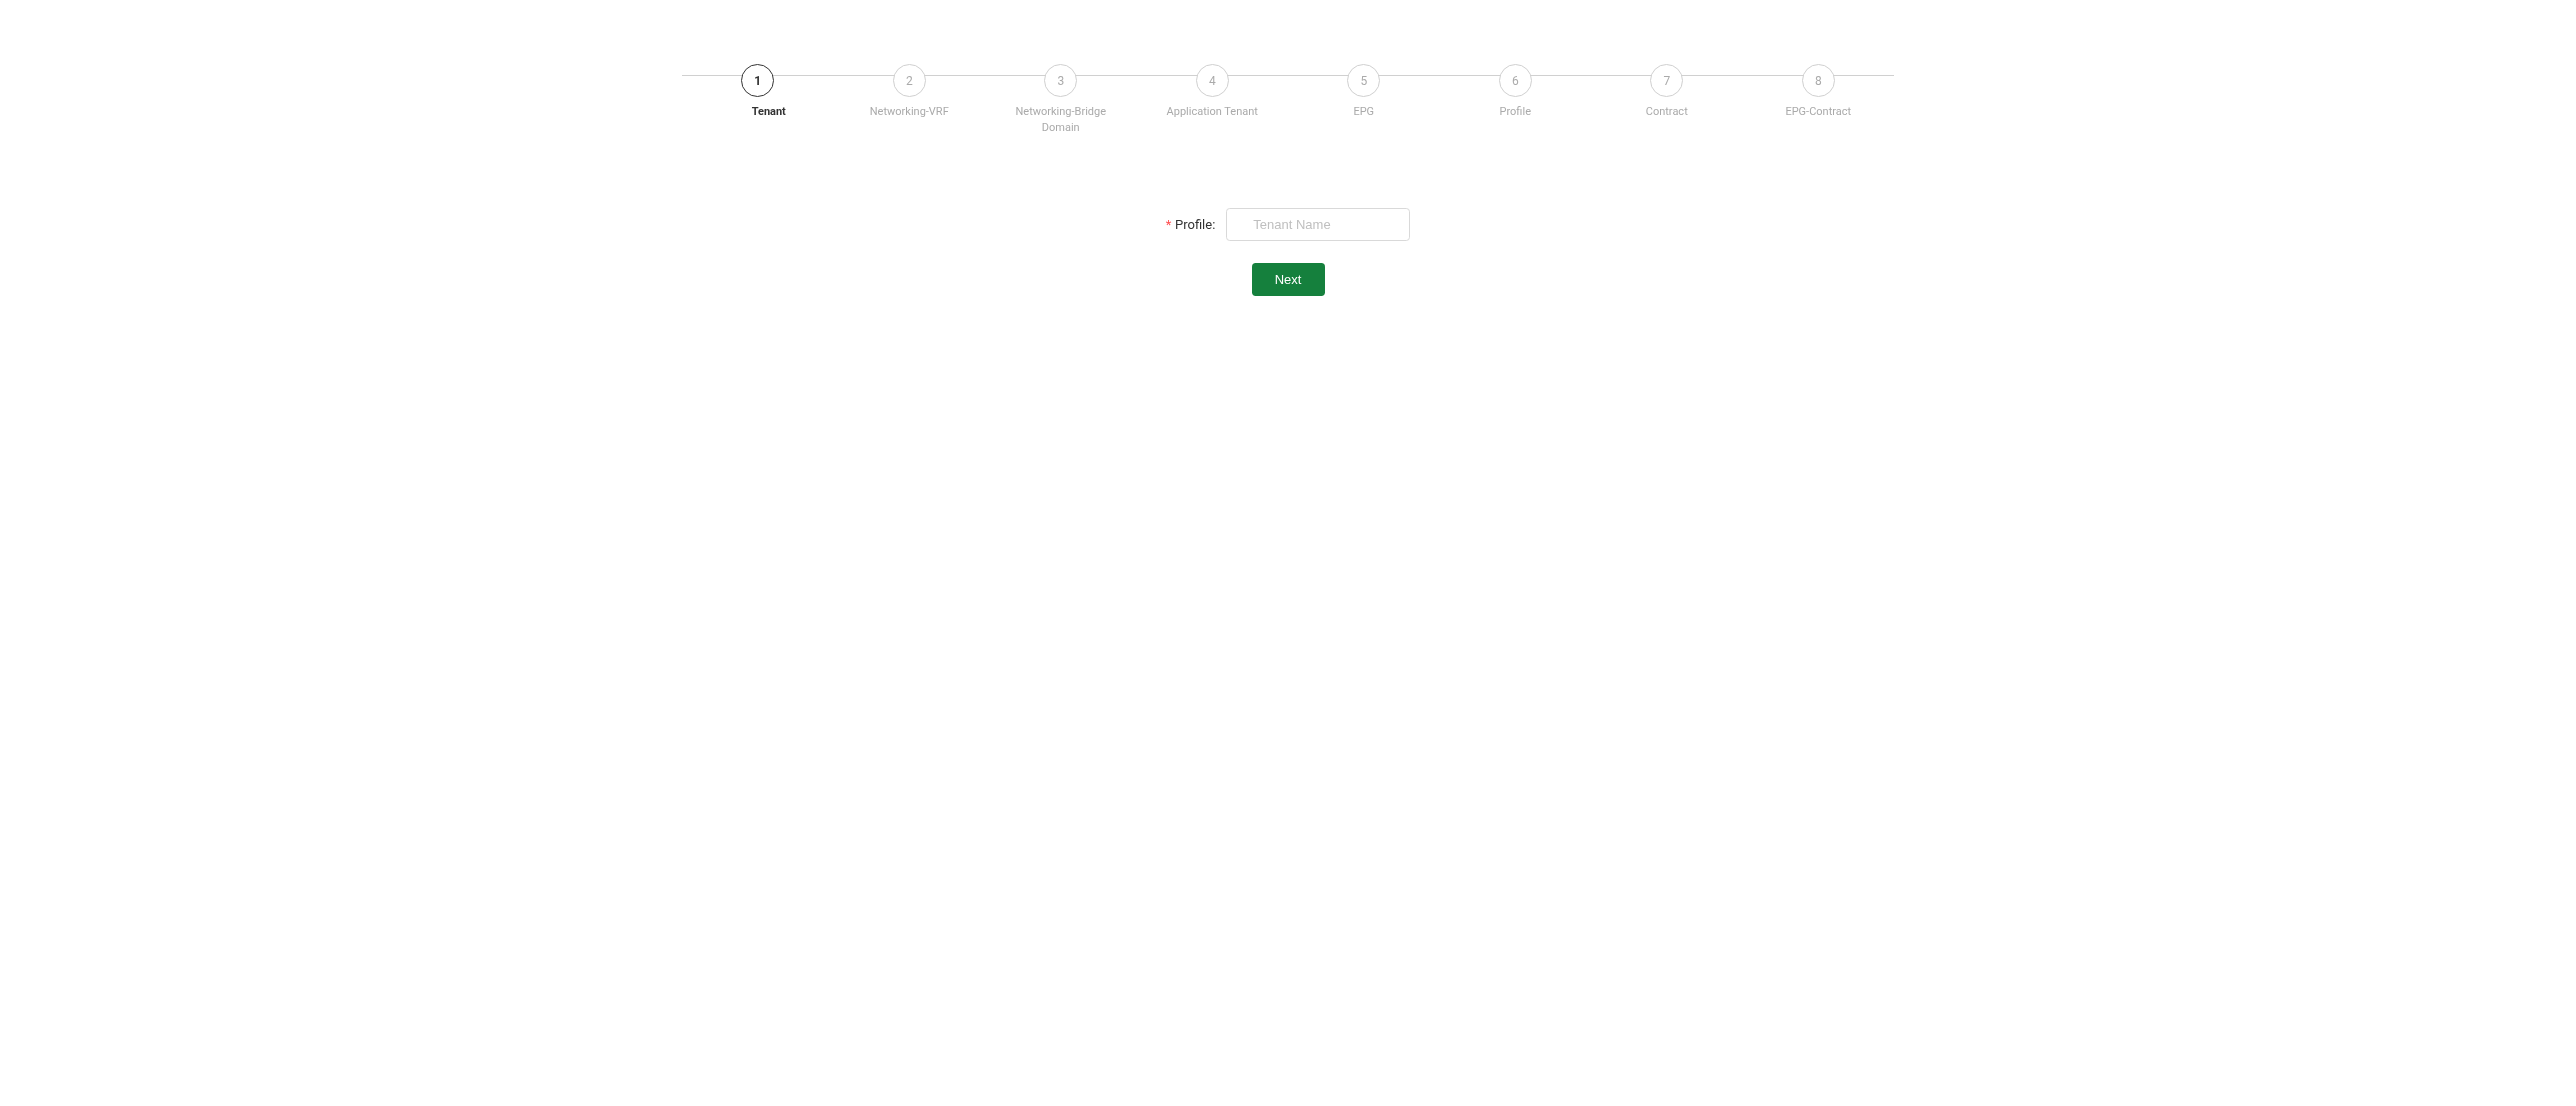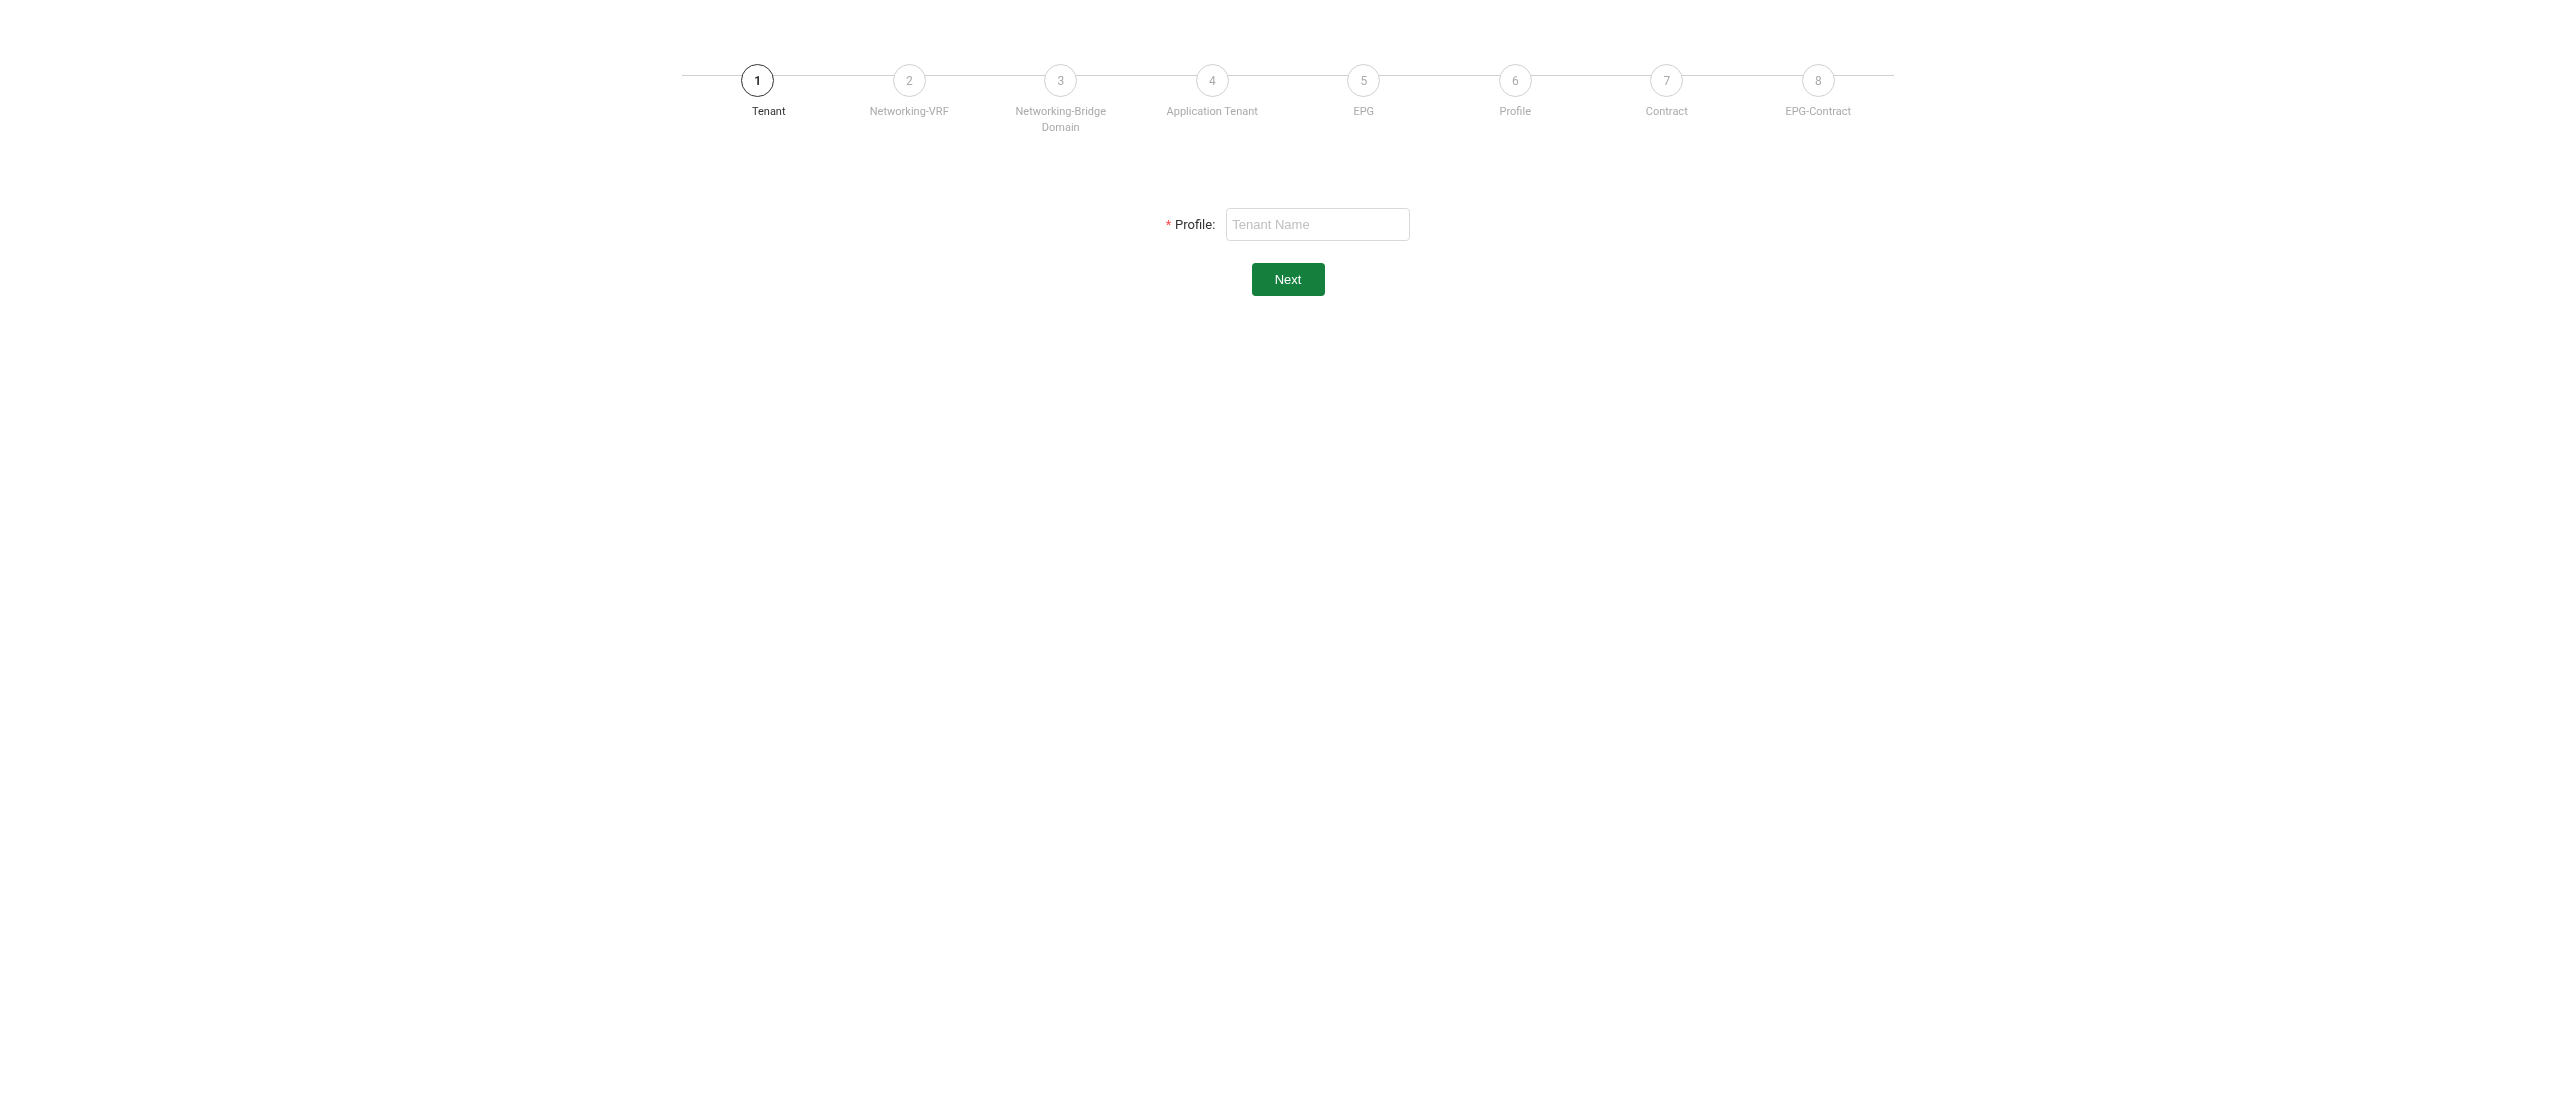--- a/index.html
+++ b/index.html
@@ -77,21 +77,21 @@
     .step-label {
       font-size: 11px;
       color: #aaaaaa;
       text-align: center;
       line-height: 1.4;
       white-space: nowrap;
     }
 
     .step-label.active {
       color: #333333;
-      font-weight: 400;
+      font-weight: 700;
       margin-left: 22px;
     }
 
     
     .form-container {
       display: flex;
       flex-direction: column;
       align-items: center;
       margin-top: 55px;
       gap: 22px;
@@ -114,21 +114,21 @@
     .required-star {
       color: #ff4d4f;
       font-size: 13px;
     }
 
     .form-input {
       width: 184px;
       height: 33px;
       border: 0.9px solid #d9d9d9;
       border-radius: 3.7px;
-      padding: 0 5px;
+      padding: 0 26px;
       font-size: 13px;
       color: #333333;
       outline: none;
     }
 
     .form-input::placeholder {
       color: #bfbfbf;
     }
 
     .next-button {

